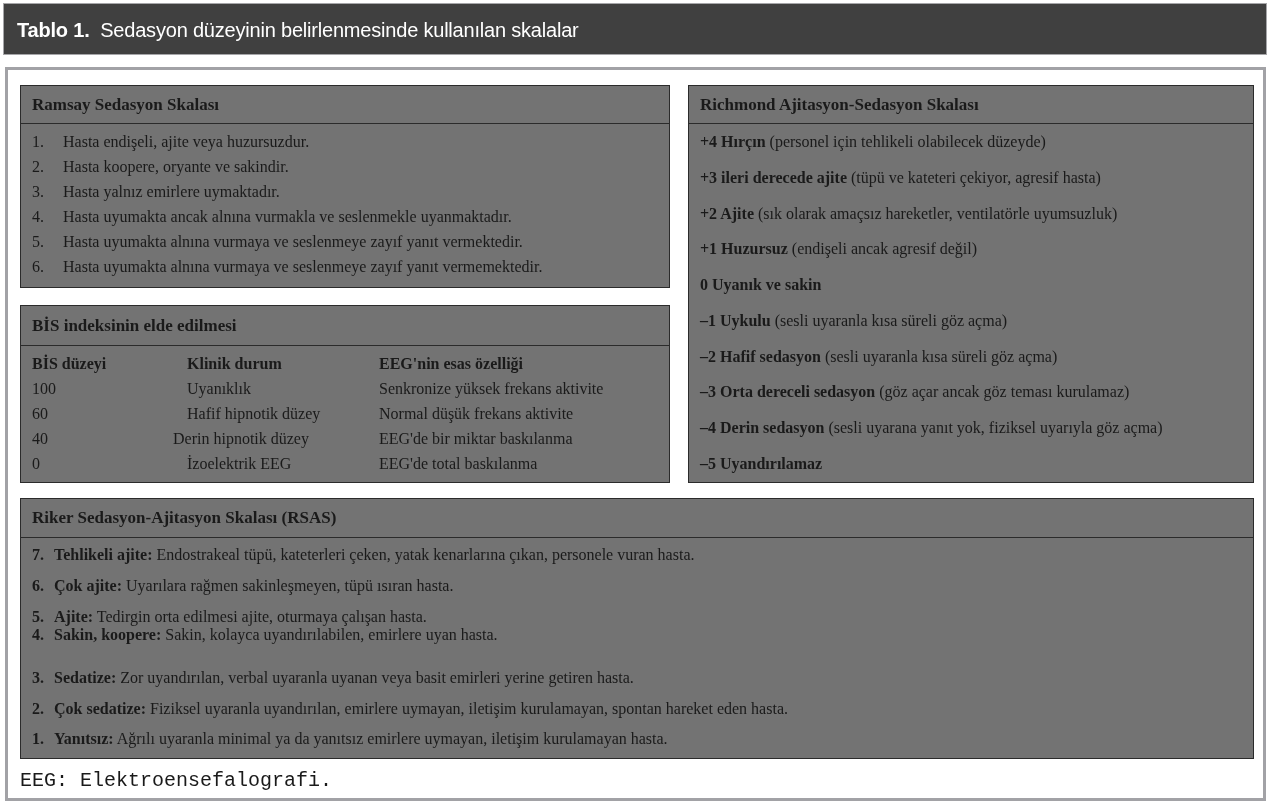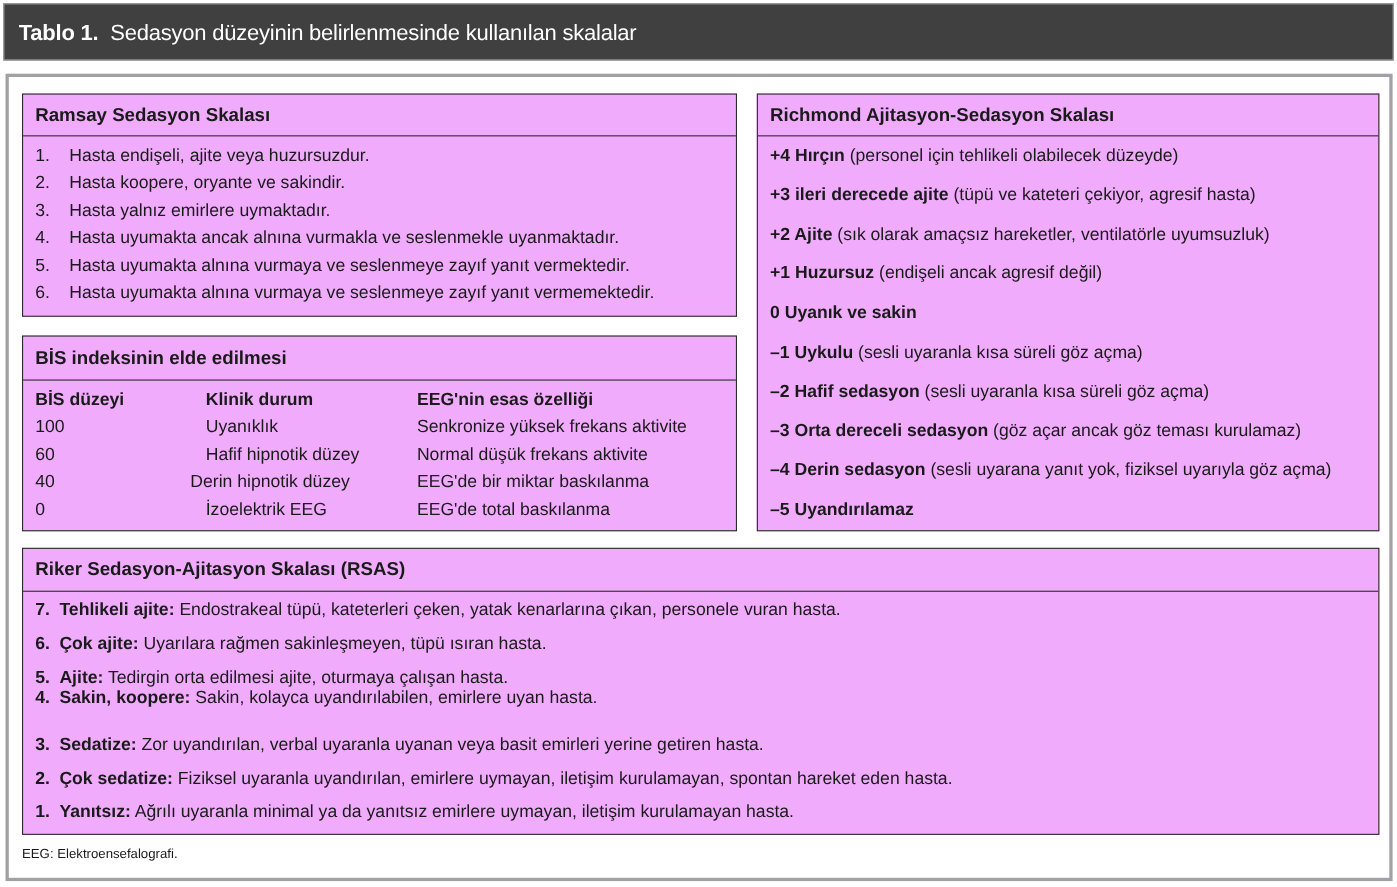--- a/index.html
+++ b/index.html
@@ -5,31 +5,31 @@
   html, body { margin: 0; padding: 0; background: #ffffff; }
   body { width: 1270px; height: 806px; position: relative; overflow: hidden;
          font-family: "Liberation Sans", sans-serif; color: #1a1a1a; }
   .titlebar { position: absolute; left: 3px; top: 3px; width: 1264px; height: 52px;
               background: #404040; border: 1px solid #a6a6a9; box-sizing: border-box; }
   .titlebar .t { position: absolute; left: 13px; top: 15px; font-size: 20px; color: #ffffff;
                  letter-spacing: -0.2px; white-space: nowrap; }
   .titlebar .t b { font-weight: bold; }
   .frame { position: absolute; left: 5px; top: 67px; width: 1261px; height: 734px;
            border: 3px solid #a2a2a6; box-sizing: border-box; background: #fff; }
-  .box { position: absolute; border: 1.5px solid #2b2b2b; box-sizing: border-box; background: #f0abfc; }
+  .box { position: absolute; border: 1.5px solid #2b2b2b; box-sizing: border-box; background: #737373; font-family: Liberation Serif, serif; }
   .box .hdr { position: absolute; left: 0; right: 0; top: 0; border-bottom: 1.5px solid #2b2b2b;
               font-weight: bold; font-size: 17px; padding-left: 11px; box-sizing: border-box;
               display: flex; align-items: center; white-space: nowrap; }
   .body { position: absolute; left: 0; right: 0; bottom: 0; font-size: 16px; }
   .row { position: absolute; left: 11px; white-space: nowrap; font-size: 16px; }
   .row .num { display: inline-block; width: 31px; }
   .row b { font-weight: bold; }
   .cell { position: absolute; white-space: nowrap; font-size: 16px; }
   .cell.h { font-weight: bold; }
-  .foot { position: absolute; left: 20px; top: 769px; font-size: 12px; white-space: nowrap; }
+  .foot { position: absolute; left: 20px; top: 769px; font-size: 20px; white-space: nowrap; font-family: Liberation Mono, monospace; }
 </style>
 </head>
 <body>
 
 <div class="titlebar">
   <div class="t"><b>Tablo 1.</b>&nbsp; <span>Sedasyon düzeyinin belirlenmesinde kullanılan skalalar</span></div>
 </div>
 
 <div class="frame"></div>
 

